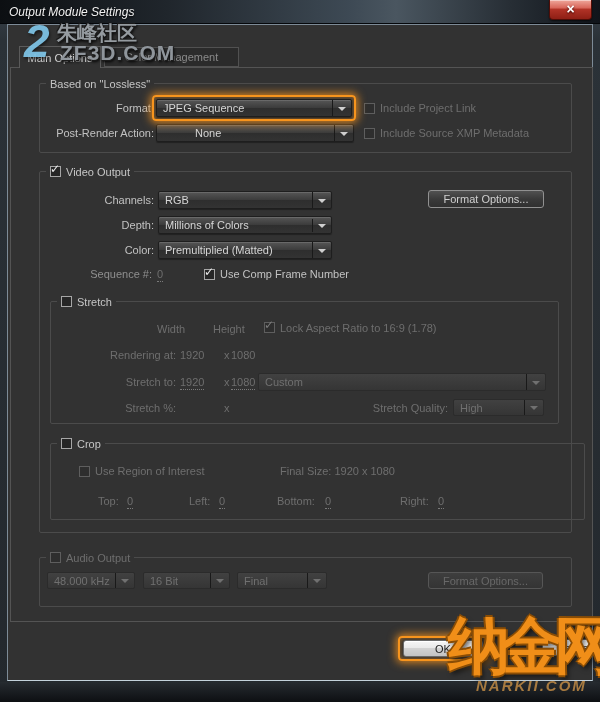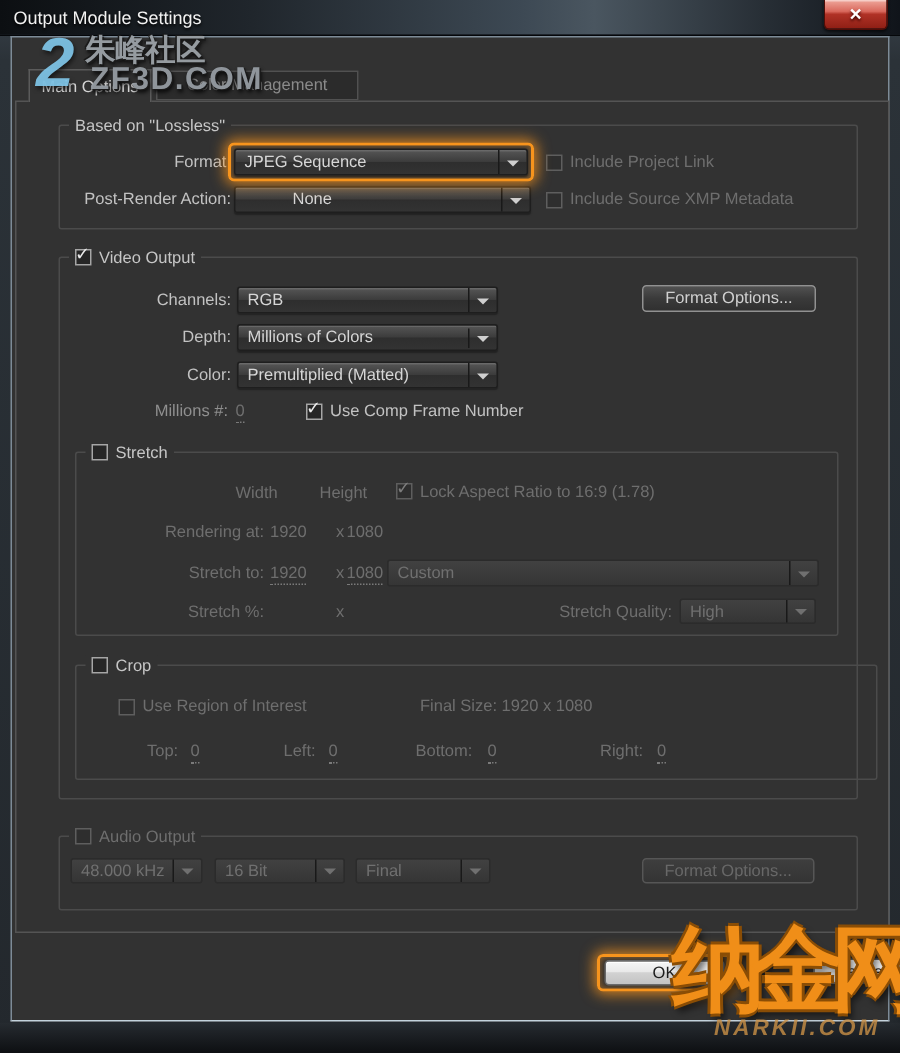--- a/index.html
+++ b/index.html
@@ -5,21 +5,21 @@
   * { margin:0; padding:0; box-sizing:border-box; }
   html,body { background:#15171a; }
   body { font-family:"Liberation Sans","DejaVu Sans",sans-serif; }
   .window { position:relative; width:600px; height:702px; overflow:hidden;
             background:linear-gradient(180deg,#39424b 0%,#2b3238 40px,#23282d 100%); }
   
   .titlebar { position:absolute; left:0; top:0; width:600px; height:24px;
               background:linear-gradient(90deg,#0c0f12 0%,#20262c 28%,#3d4954 58%,#4a5660 66%,#272e35 85%,#10141a 100%);
               border-bottom:1px solid #05070a; }
   .title { position:absolute; left:9px; top:5px; font-size:12px; color:#f2f2f2;
-           text-shadow:0 1px 2px #000; white-space:nowrap; }
+           text-shadow:0 1px 2px #000; white-space:nowrap;font-style:italic; }
   .close-btn { position:absolute; left:549px; top:0; width:43px; height:20px;
                background:linear-gradient(180deg,#efa79b 0%,#d9685c 40%,#b03226 50%,#8f1f15 100%);
                border:1px solid #4f0d07; border-top:none; border-radius:0 0 4px 4px;
                box-shadow:inset 0 1px 0 rgba(255,255,255,.45), 0 1px 2px rgba(0,0,0,.6);
                display:flex; align-items:center; justify-content:center; cursor:pointer; }
   .close-x { color:#fff; font-size:14px; font-weight:bold; line-height:1;
              text-shadow:0 1px 2px #3a0400; margin-top:-2px; }
   
   .client { position:absolute; left:7px; top:24px; width:586px; height:657px;
             background:#323232; border:1px solid #7d8b97; border-bottom-color:#c3d2dc; }
@@ -165,21 +165,21 @@
       </div>
 
       <div class="lbl r" style="left:0; top:72px; width:114px;">Color:</div>
       <div class="dd" style="left:118px; top:69px; width:174px;">
         <span class="dd-text">Premultiplied (Matted)</span>
         <span class="dd-btn">
             <i class="tri"></i>
           </span>
       </div>
 
-      <div class="lbl r mid" style="left:0; top:96px; width:112px;">Millions #:</div>
+      <div class="lbl r mid" style="left:0; top:96px; width:112px;">Sequence #:</div>
       <div class="lbl dim uline" style="left:117px; top:96px;">0</div>
       <span class="cb checked" style="left:164px; top:97px;"></span>
       <div class="lbl" style="left:180px; top:96px;">Use Comp Frame Number</div>
 
       <div class="grp" style="left:10px; top:129px; width:509px; height:123px;">
         <div class="legend">
           <span class="cb inline"></span>
           <span>Stretch</span>
         </div>
 

